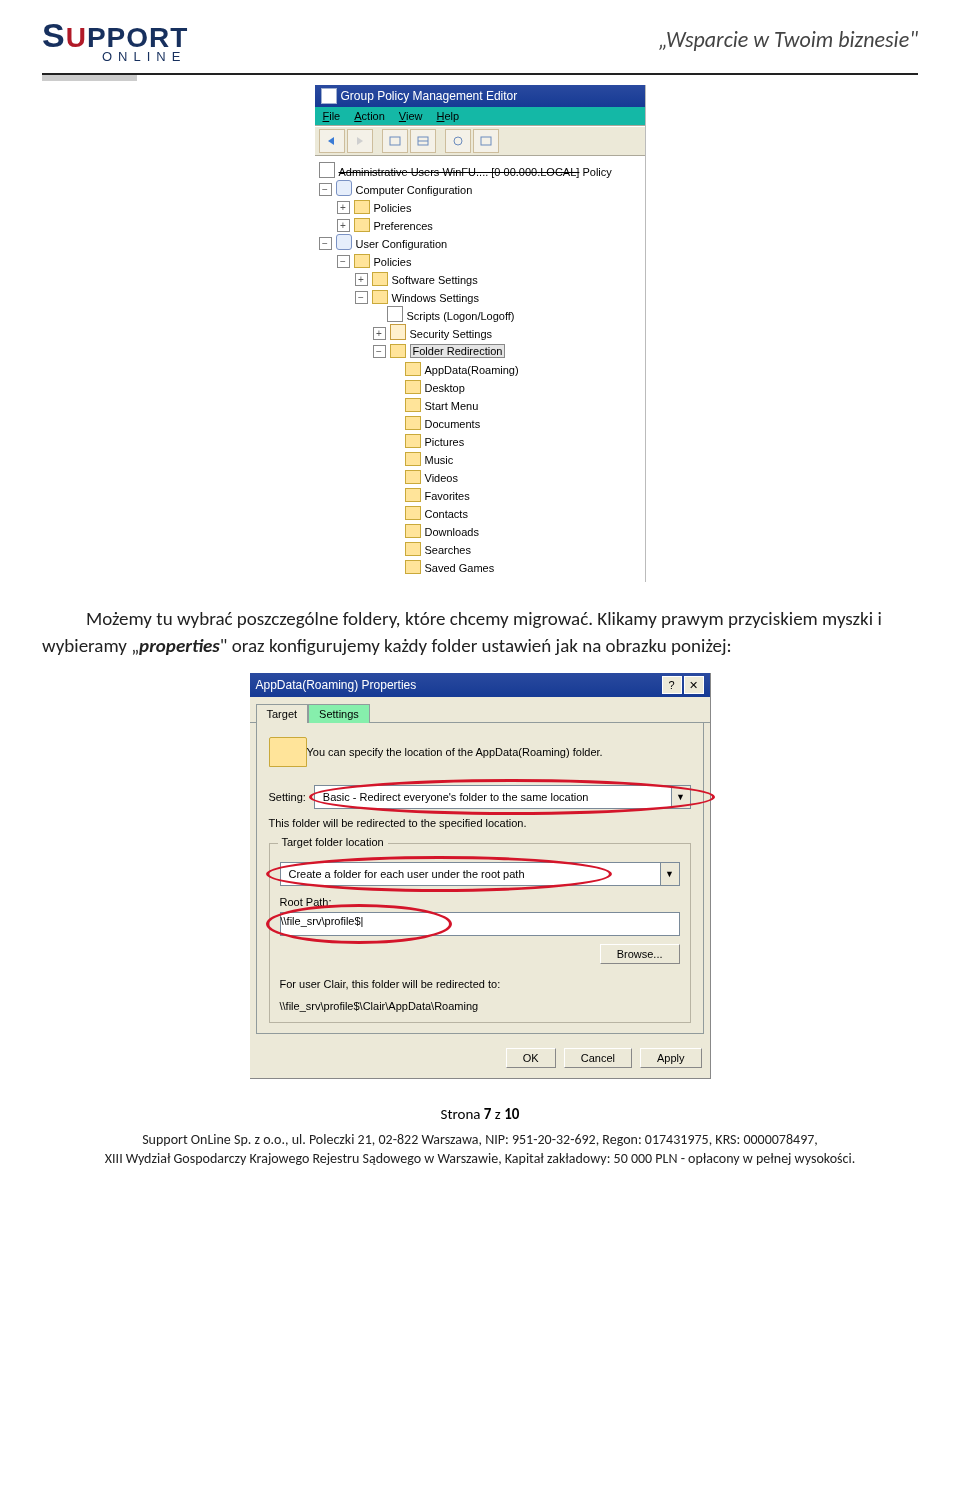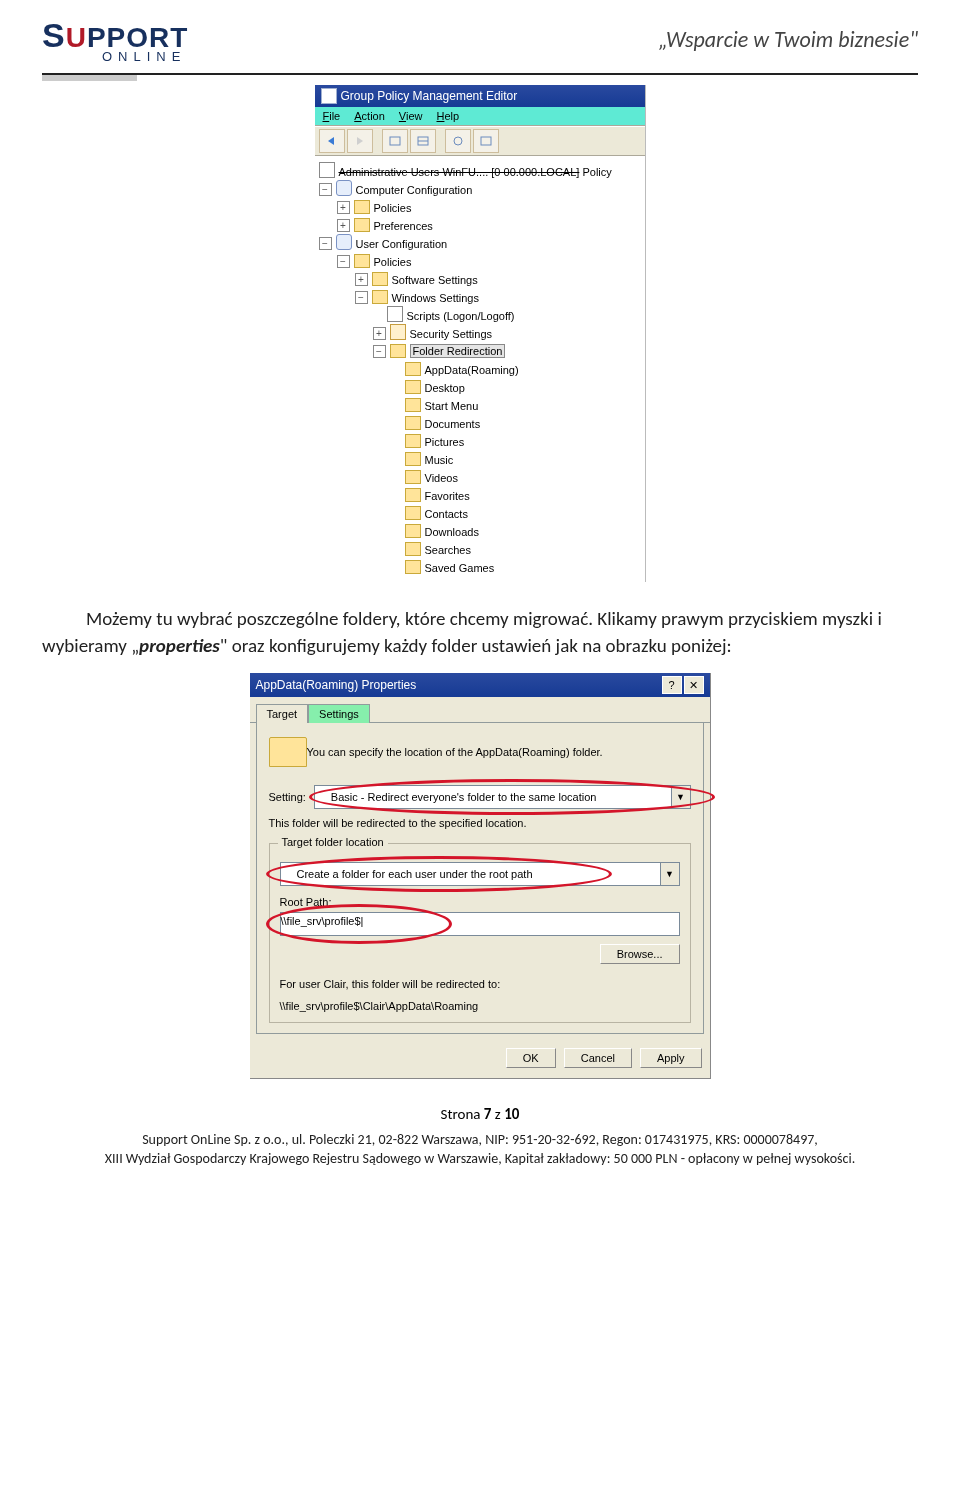--- a/index.html
+++ b/index.html
@@ -38,21 +38,21 @@
     background: linear-gradient(#2a4a9f,#163a94);
     color: #fff;
     padding: 3px 6px;
     font-size: 12px;
     display: flex;
     align-items: center;
     gap: 4px;
   }
   .gp-title .ico { width:14px; height:14px; background:#fff; border:1px solid #a0b0d0; display:inline-block; }
   .gp-menu {
-    background: #5eead4;
+    background: #14b8a6;
     border-bottom: 1px solid #aca899;
     display: flex;
     gap: 14px;
     padding: 3px 8px;
     font-size: 11px;
     color: #000;
   }
   .gp-menu span u { text-decoration: underline; }
   .gp-tool {
     background: #ece9d8;
@@ -110,21 +110,21 @@
   .tabbody {
     margin: 0 6px 8px 6px;
     border:1px solid #919b9c; border-top:none;
     padding: 14px 12px 10px 12px;
     background:#ece9d8;
   }
   .info-row { display:flex; align-items:center; gap:0; margin-bottom:18px; }
   .big-folder { width:36px; height:28px; background:#ffe49a; border:1px solid #c9a93a; border-radius:2px 2px 0 0; }
   .setrow { display:flex; align-items:center; gap:8px; margin-bottom:8px; position:relative; }
   .combo { flex:1; display:flex; }
-  .combo input { flex:1; font-family:inherit; font-size:11px; padding:2px 16px; border:1px solid #7a8a99; background:#fff; height:18px; box-sizing:content-box; }
+  .combo input { flex:1; font-family:inherit; font-size:11px; padding:2px 8px; border:1px solid #7a8a99; background:#fff; height:18px; box-sizing:content-box; }
   .combo .arr { width:18px; border:1px solid #7a8a99; border-left:none; background:#ece9d8; display:flex; align-items:center; justify-content:center; font-size:9px; }
   .red-oval { position:absolute; border:3px solid #d4152a; border-radius:50%/50%; pointer-events:none; }
   .grp {
     border:1px solid #b8b4a3; padding: 14px 10px 10px 10px; margin-top:12px; position:relative;
   }
   .grp-title { position:absolute; top:-8px; left:8px; background:#ece9d8; padding:0 4px; font-size:11px; }
   .field { background:#fff; border:1px solid #7a8a99; padding:2px 0; height:18px; box-sizing:content-box; font-size:11px; }
   .brow { text-align:right; margin-top:8px; }
   .wbtn { background:#ece9d8; border:1px solid #888; border-top-color:#fff; border-left-color:#fff; padding:3px 16px; font-size:11px; }
   .btnrow { display:flex; justify-content:flex-end; gap:8px; padding:6px 8px 10px 8px; }

